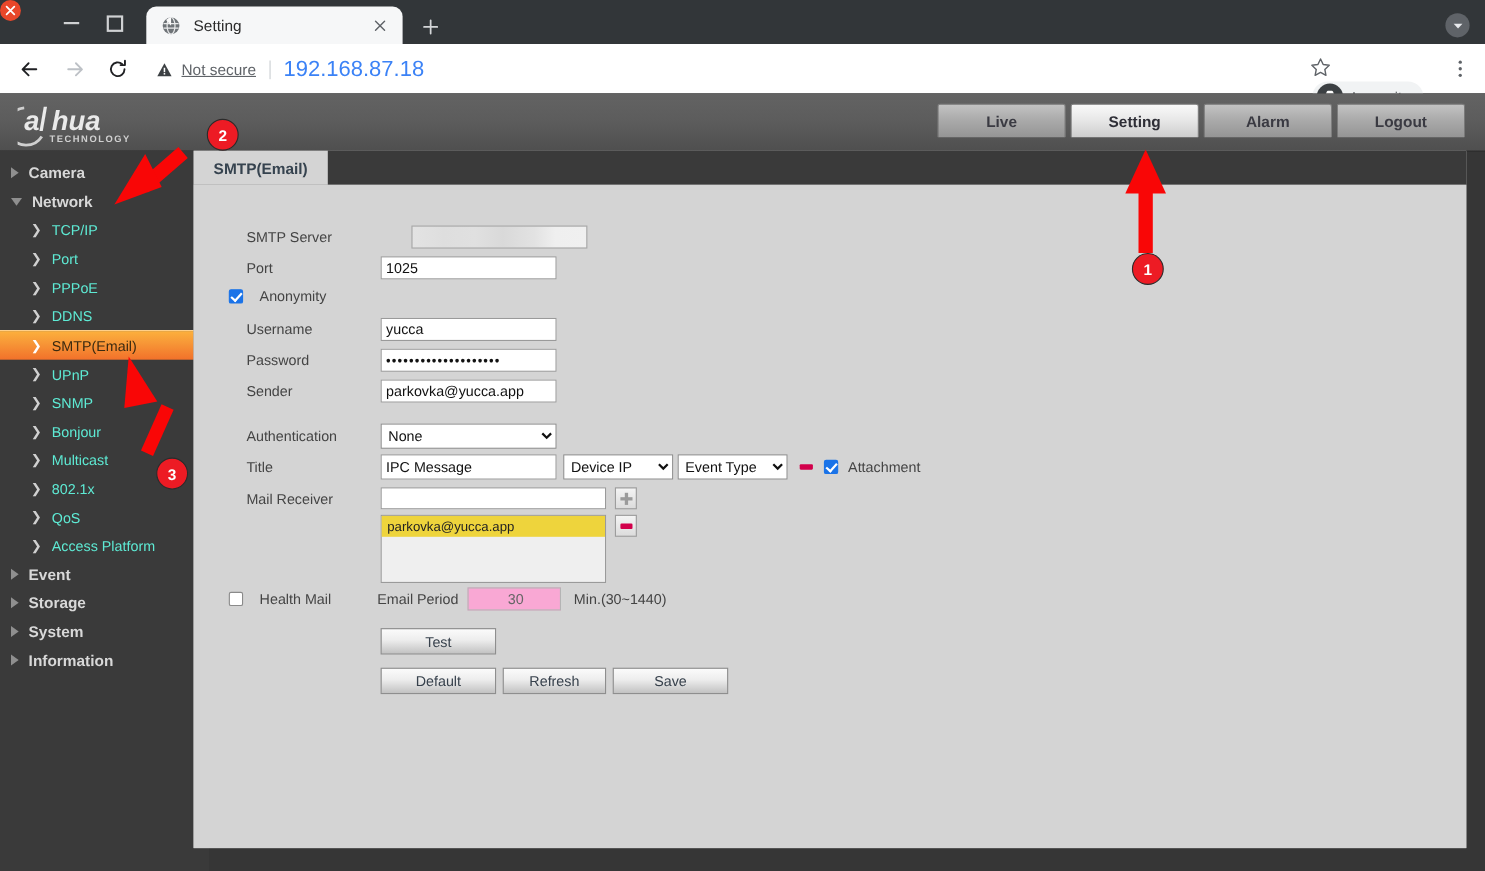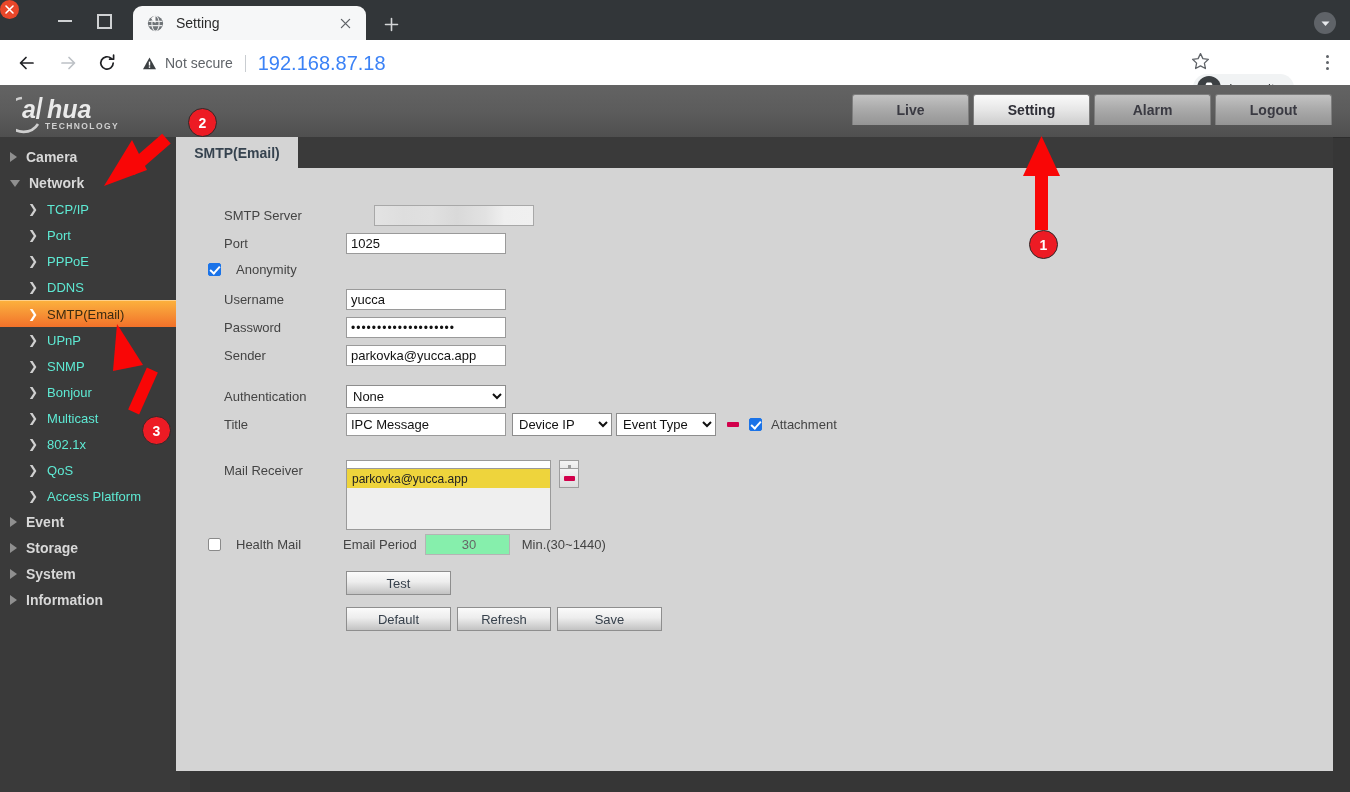--- a/index.html
+++ b/index.html
@@ -52,21 +52,21 @@
   .nav-ico{position:absolute;top:50%;transform:translateY(-50%);
     display:flex;align-items:center;justify-content:center;}
   .ico-back{left:14px;width:26px;height:26px;}
   .ico-fwd{left:55px;width:26px;height:26px;}
   .ico-reload{left:94px;width:26px;height:26px;}
   .omnibox{
     position:absolute;left:130px;top:8px;width:1052px;height:30px;
     background:#fff;border-radius:15px;display:flex;align-items:center;
   }
   .not-secure-ico{width:15px;height:15px;margin-left:12px;flex:0 0 auto;}
-  .not-secure-txt{margin-left:8px;font-size:14px;color:#5f6368;}
+  .not-secure-txt{margin-left:8px;font-size:14px;color:#5f6368;text-decoration:underline;}
   .omni-sep{width:1px;height:17px;background:#c9cdd1;margin:0 12px;}
   .omni-url{font-size:20px;color:#3b82f6;}
   .star-ico{position:absolute;left:1191px;top:50%;transform:translateY(-50%);
     width:22px;height:22px;}
   .incognito-pill{
     position:absolute;left:1193px;top:48px;height:28px;border-radius:14px;
     background:#f1f3f4;display:flex;align-items:center;padding:0 12px 0 4px;
     transform:translateY(-50%);
   }
   .incog-av{width:24px;height:24px;border-radius:50%;background:#3c4043;
@@ -141,21 +141,21 @@
   .fin{
     height:21px;border:1px solid #9a9a9a;background:#fff;
     font-family:"Liberation Sans",sans-serif;font-size:13px;color:#111;
     padding:0 4px;box-sizing:border-box;outline:none;
   }
   .fin.disabled{
     background:linear-gradient(to right,#e3e3e3 0%,#dedede 18%,#e0e0e0 36%,
       #d9d9d9 52%,#e2e2e2 70%,#efefef 82%,#f0f0f0 100%);
     border-color:#a8a8a8;
   }
-  .fin.greyval{background:#86efac;color:#666;border-color:#b4b4b4;padding-left:36px;}
+  .fin.greyval{background:#f9a8d4;color:#666;border-color:#b4b4b4;padding-left:36px;}
   .fsel{
     height:23px;border:1px solid #8d8d8d;background:#fff;
     font-family:"Liberation Sans",sans-serif;font-size:13px;color:#111;
     padding:0 2px;box-sizing:border-box;
   }
   .cbx{
     width:13px;height:13px;box-sizing:border-box;flex:0 0 auto;
     border:1px solid #8a8a8a;background:#fff;border-radius:2px;
     display:flex;align-items:center;justify-content:center;
   }
@@ -456,21 +456,21 @@
             <option>Device IP</option>
           </select>
           <select class="fsel" style="width:100px;margin-left:4px">
             <option>Event Type</option>
           </select>
           <span class="minus-inline" style="margin-left:11px"></span>
           <span class="cbx on" style="margin-left:10px"></span>
           <span class="flabel" style="margin-left:9px">Attachment</span>
         </div>
 
-        <div class="row" style="left:48px;top:292px;">
+        <div class="row" style="left:48px;top:275px;">
           <span class="flabel" style="width:122px">Mail Receiver</span>
           <input class="fin" style="width: 205px; height: 20px;" value="">
           <span class="sqbtn" style="margin-left:8px;position:relative">
             <span class="plus-v"></span>
             <span class="plus-h"></span>
           </span>
         </div>
 
         <div class="row" style="left:170px;top:300px;align-items:flex-start;">
           <div class="listbox">

